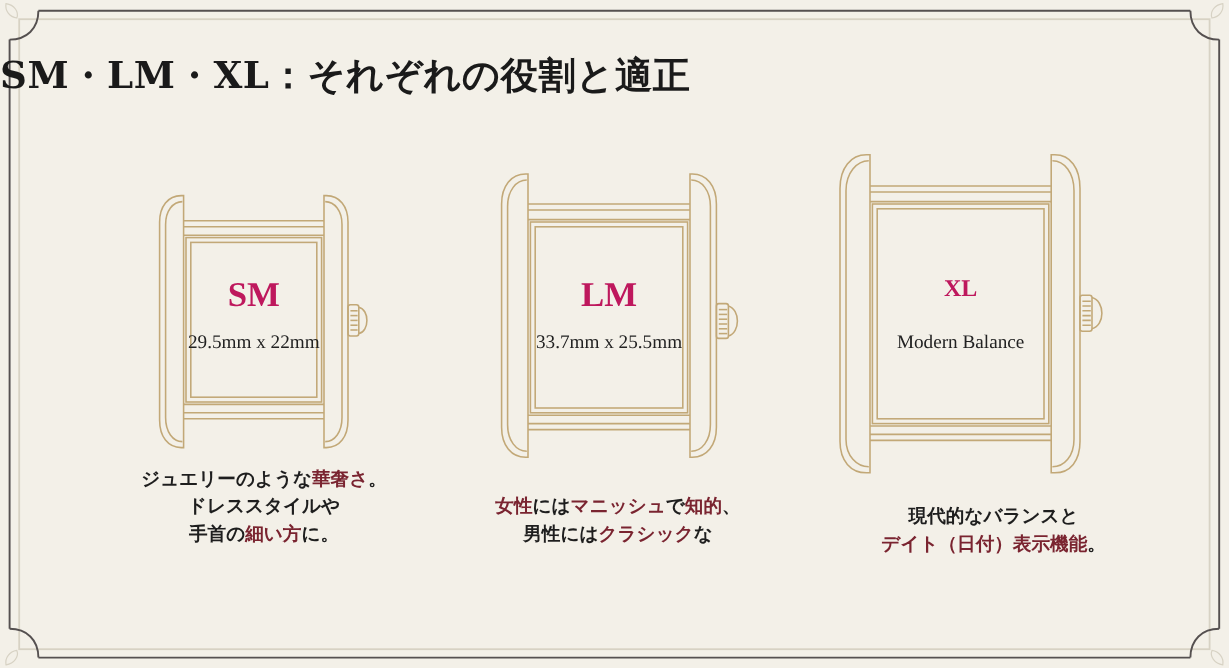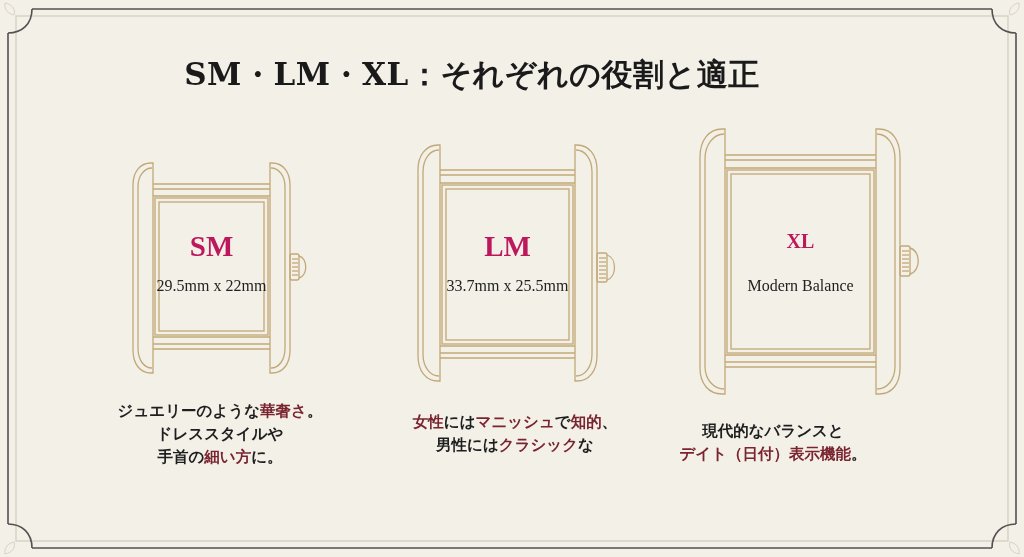--- a/index.html
+++ b/index.html
@@ -5,22 +5,22 @@
     html, body { margin: 0; padding: 0; }
     body {
       width: 1024px; height: 557px; overflow: hidden;
       background: #f3f0e8;
       font-family: "DejaVu Serif", "Liberation Serif", serif;
       position: relative;
     }
     .canvas { position: absolute; left: 0; top: 0; width: 1024px; height: 557px; }
     .frame-svg { position: absolute; left: 0; top: 0; }
     .page-title {
-      position: absolute; left: 0; top: 54px; width: 944px;
-      text-align: center; font-weight: bold; font-size: 31px;
+      position: absolute; left: 0; top: 42px; width: 944px;
+      font-weight: bold; font-size: 31px;
       color: #1a1a1a; letter-spacing: 0.5px;
       font-family: "DejaVu Serif", "Liberation Serif", serif;
     }
     .watch-label {
       position: absolute; text-align: center; font-weight: bold;
       color: #be185d; font-family: "Liberation Serif", "DejaVu Serif", serif;
     }
     .watch-sub {
       position: absolute; text-align: center; font-size: 16px;
       color: #222; font-family: "Liberation Serif", "DejaVu Serif", serif;
@@ -134,27 +134,27 @@
         <line x1="902" y1="255" x2="909" y2="255"></line>
       <line x1="902" y1="259" x2="909" y2="259"></line>
         <line x1="902" y1="263" x2="909" y2="263"></line>
       <line x1="902" y1="267" x2="909" y2="267"></line>
         <line x1="902" y1="271" x2="909" y2="271"></line>
     </g>
   </svg>
   <div class="watch-label" style="left:727px;top:230px;width:147px;font-size:20px;">XL</div>
   <div class="watch-sub" style="left:722px;top:277px;width:157px;">Modern Balance</div>
 
-  <div class="desc" id="desc-0" style="left:70px;top:400px;width:300px;">
+  <div class="desc" id="desc-0" style="left:70px;top:388px;width:300px;">
       <div><span>ジュエリーのような</span><span class="hl">華奢さ</span><span>。</span></div>
       <div><span>ドレススタイルや</span></div>
       <div><span>手首の</span><span class="hl">細い方</span><span>に。</span></div>
     </div>
   <div class="desc" id="desc-1" style="left:365px;top:411px;width:300px;">
       <div><span class="hl">女性</span><span>には</span><span class="hl">マニッシュ</span><span>で</span><span class="hl">知的</span><span>、</span></div>
       <div><span>男性には</span><span class="hl">クラシック</span><span>な</span></div>
     </div>
-  <div class="desc" id="desc-2" style="left:623px;top:420px;width:300px;">
+  <div class="desc" id="desc-2" style="left:678px;top:420px;width:300px;font-family:Liberation Mono, monospace;">
       <div><span>現代的なバランスと</span></div>
       <div><span class="hl">デイト（日付）表示機能</span><span>。</span></div>
     </div>
 
 </div>
 
 </body></html>

